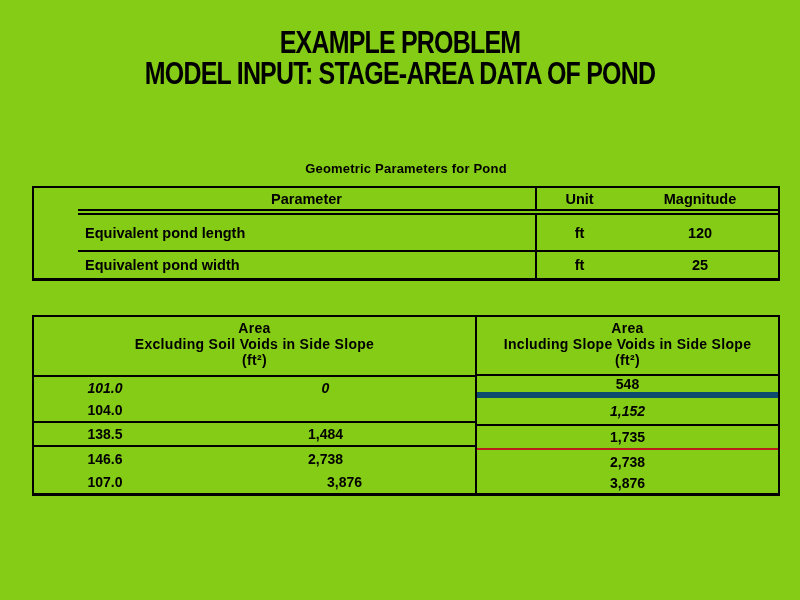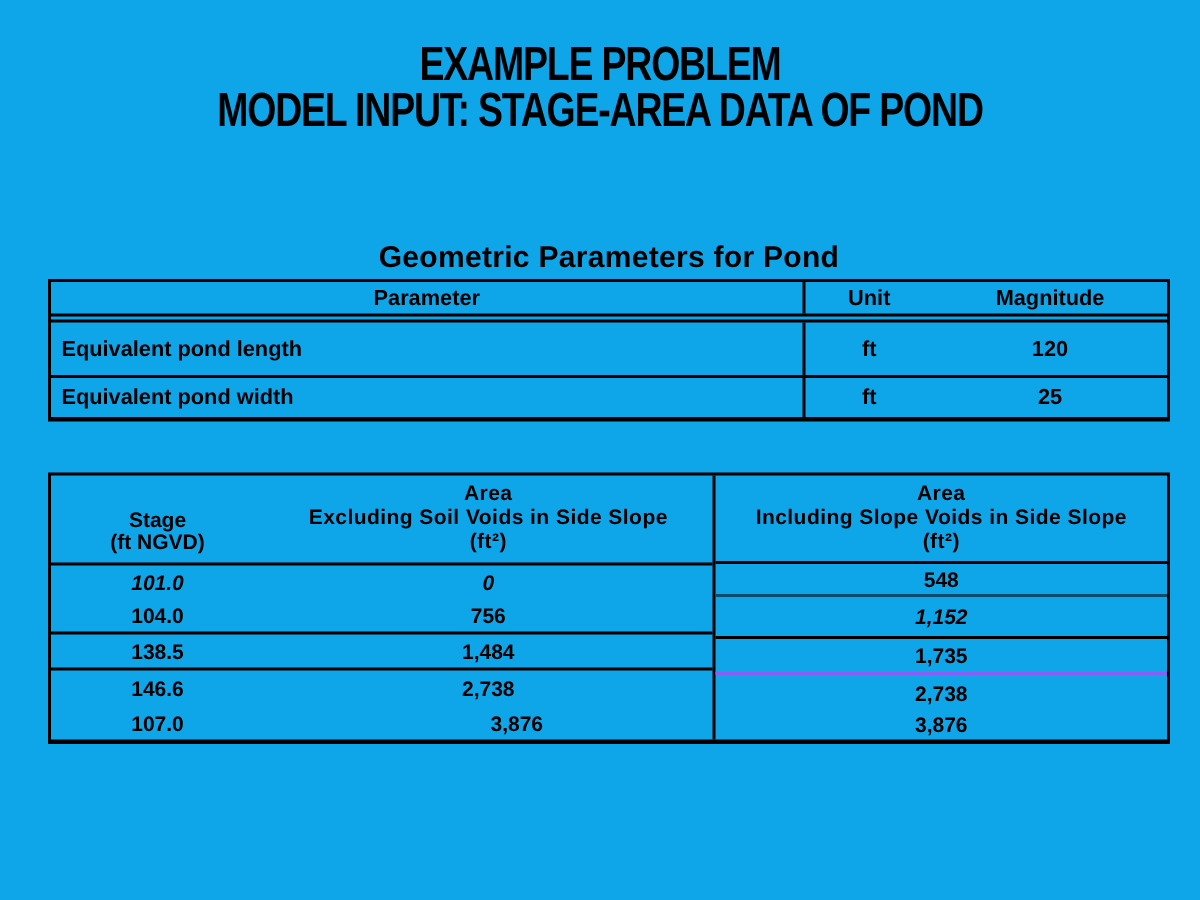--- a/index.html
+++ b/index.html
@@ -1,40 +1,40 @@
 <!DOCTYPE html>
 <html><head>
 <meta charset="utf-8">
 <style>
   * { margin:0; padding:0; box-sizing:border-box; }
   html,body { background:#ffffff; }
   .slide {
-    position:relative; width:800px; height:600px; background:#0ea5e9;
+    position:relative; width:800px; height:600px; background:#84cc16;
     color:#000000; font-family:"Liberation Sans", sans-serif; font-weight:bold;
     overflow:hidden;
   }
 
   
   .title {
     position:absolute; top:27px; left:0; width:800px; text-align:center;
     font-size:32px; line-height:31px; letter-spacing:-1px;
     transform:scaleX(0.78); transform-origin:50% 0; white-space:nowrap;
   }
 
   
   .caption {
     position:absolute; top:161px; left:32px; width:748px; text-align:center;
-    font-size:20px; letter-spacing:0.2px;
+    font-size:13px; letter-spacing:0.2px;
   }
 
   
   .t1 {
     position:absolute; top:186px; left:32px; width:748px; height:95px;
     border:2px solid #000; border-bottom-width:3px;
-    display:flex; flex-direction:column; font-size:14.5px;
+    display:flex; flex-direction:column; font-size:14.5px;padding-left:44px;
   }
   .t1 .row { display:flex; width:100%; }
   .t1-head { height:27px; border-bottom:6px double #000; }
   .t1-r1 { height:37px; border-bottom:2px solid #000; }
   .t1-r2 { flex:1;text-align:center; }
   .cell-param { flex:1; display:flex; align-items:center; padding-left:7px; }
   .t1-head .cell-param { justify-content:center; padding-left:0; }
   .cell-unit {
     width:87px; border-left:2px solid #000;
     display:flex; align-items:center; justify-content:center;
@@ -72,23 +72,23 @@
     display:flex; align-items:center; justify-content:center; height:100%;
   }
   .incl-col { flex:1; }
 
   .t2-left .lr1 { height:22px;font-style:italic; }
   .t2-left .lr2 { height:24px; border-bottom:2px solid #000; }
   .t2-left .lr3 { height:24px; border-bottom:2px solid #000; }
   .t2-left .lr4 { height:24px; }
   .t2-left .lr5 { flex:1;gap:38px; }
 
-  .t2-right .rr1 { height:22px; border-bottom:2px solid #0c4a6e; }
+  .t2-right .rr1 { height:22px; border-bottom:6px solid #0c4a6e; }
   .t2-right .rr2 { height:28px; border-bottom:2px solid #000;font-style:italic; }
-  .t2-right .rr3 { height:24px; border-bottom:2px solid #8b5cf6; }
+  .t2-right .rr3 { height:24px; border-bottom:2px solid #b91c1c; }
   .t2-right .rr4 { height:23px; }
   .t2-right .rr5 { flex:1; }
 </style>
 </head>
 <body>
 
 <div class="slide">
 
   <div class="title">
     <div>EXAMPLE PROBLEM</div>
@@ -112,37 +112,32 @@
       <div class="cell-param">Equivalent pond width</div>
       <div class="cell-unit">ft</div>
       <div class="cell-mag">25</div>
     </div>
   </div>
 
   <div class="t2">
 
     <div class="t2-left">
       <div class="head">
-        <div class="stage-col">
-          <div>Stage</div>
-          <div>(ft NGVD)</div>
-        </div>
         <div class="area-col">
           <div>Area</div>
           <div>Excluding Soil Voids in Side Slope</div>
           <div>(ft²)</div>
         </div>
       </div>
       <div class="t2row lr1">
         <div class="stage-col">101.0</div>
         <div class="area-col">0</div>
       </div>
       <div class="t2row lr2">
         <div class="stage-col">104.0</div>
-        <div class="area-col">756</div>
       </div>
       <div class="t2row lr3">
         <div class="stage-col">138.5</div>
         <div class="area-col">1,484</div>
       </div>
       <div class="t2row lr4">
         <div class="stage-col">146.6</div>
         <div class="area-col">2,738</div>
       </div>
       <div class="t2row lr5">

